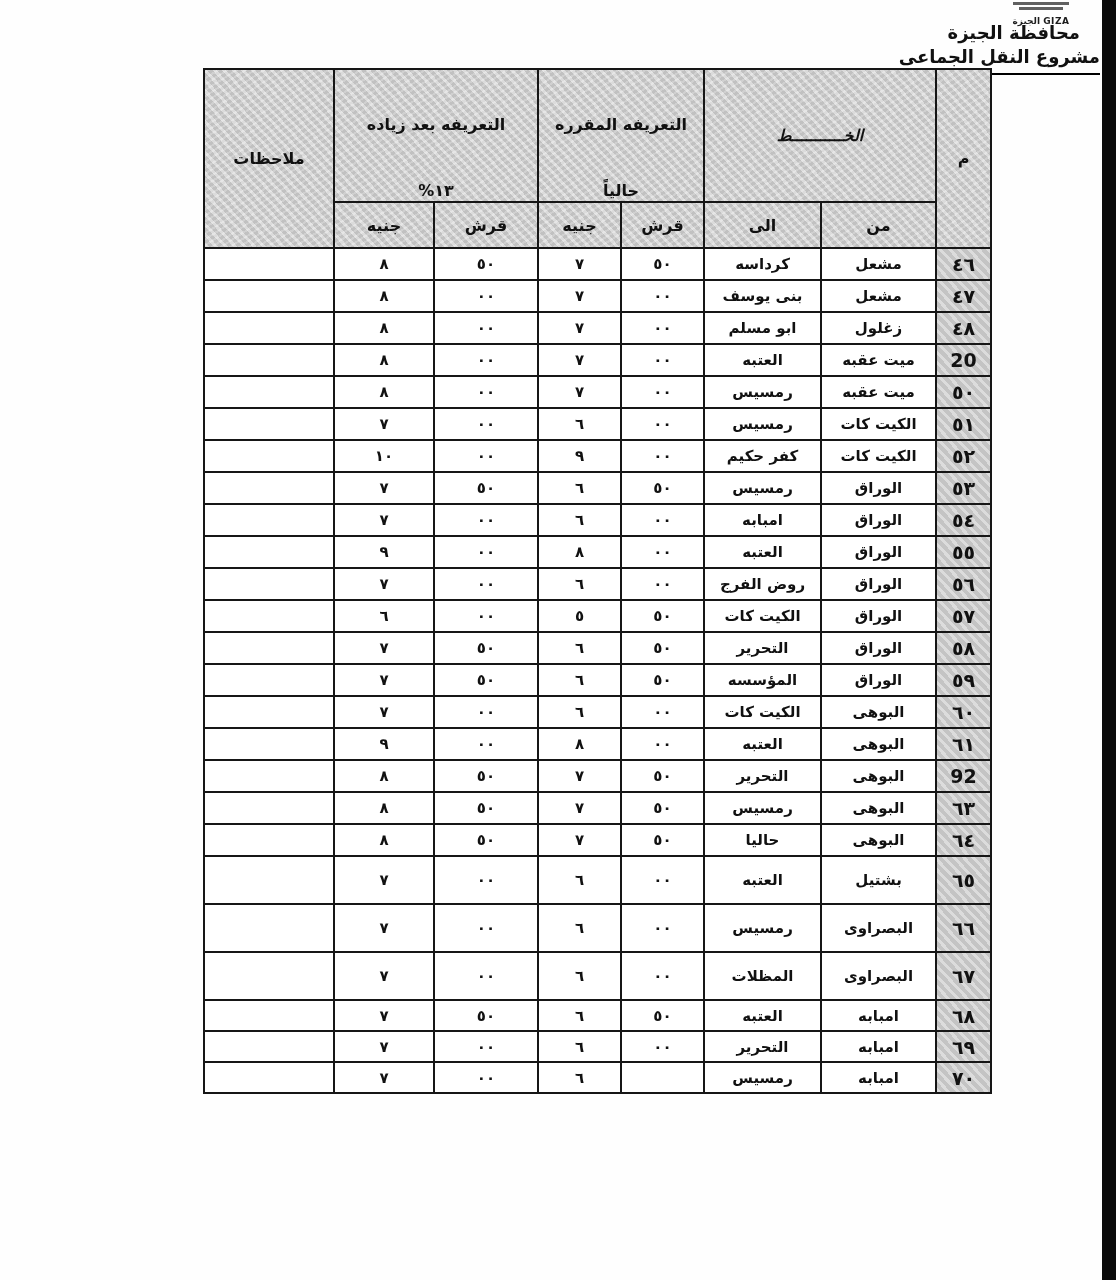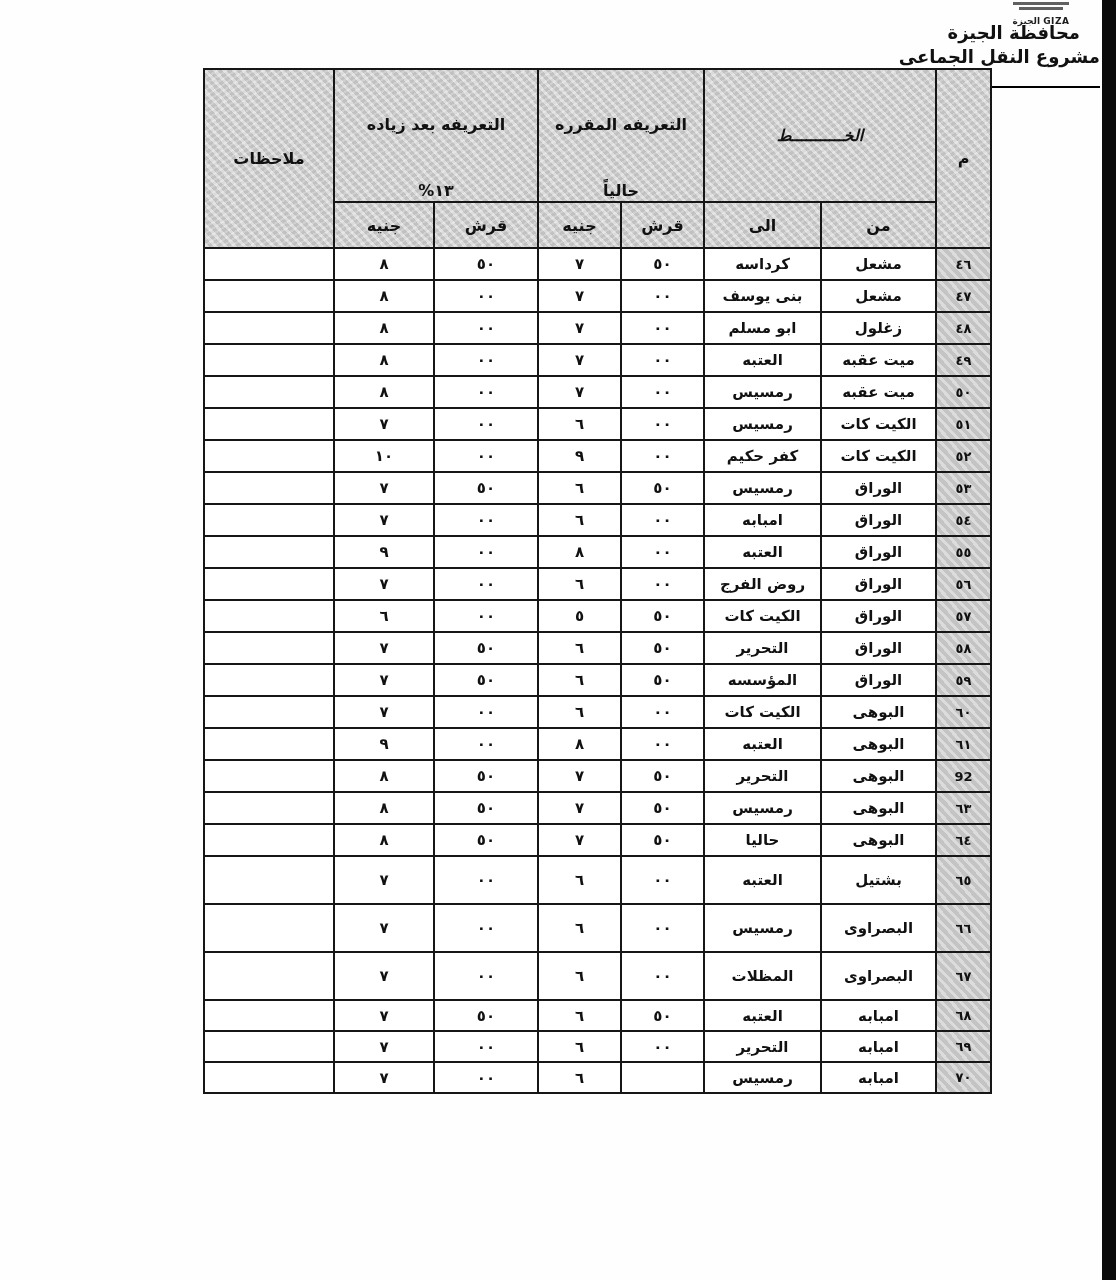--- a/index.html
+++ b/index.html
@@ -24,21 +24,21 @@
   .stamp-text { font-size:9px; font-weight:bold; color:#1c1c1c; letter-spacing:.5px; margin-top:6px; }
 
   
   .org-title {
     position:absolute; top:22px; right:36px;
     font-size:18px; font-weight:bold; direction:rtl;
   }
   .project-title {
     position:absolute; top:46px; right:16px;
     font-size:18px; font-weight:bold; direction:rtl;
-    border-bottom:2.5px solid #000; padding-bottom:19px;
+    border-bottom:2.5px solid #000; padding-bottom:6px;
   }
 
   
   table.fare {
     position:absolute; left:203px; top:68px;
     width:787px; border-collapse:collapse;
     direction:rtl; table-layout:fixed;
   }
   .fare th, .fare td {
     border:2px solid #161616;
@@ -55,21 +55,21 @@
 
   .gray {
     background-color:#d3d3d3;
     background-image:
       repeating-linear-gradient(47deg, rgba(255,255,255,.30) 0 3px, rgba(0,0,0,.05) 3px 7px),
       repeating-linear-gradient(-33deg, rgba(255,255,255,.18) 0 2px, rgba(0,0,0,.04) 2px 5px);
   }
   td.c-no {
     background-color:#cfcfcf;
     background-image:repeating-linear-gradient(47deg, rgba(255,255,255,.28) 0 3px, rgba(0,0,0,.05) 3px 7px);
-    font-size:13px;
+    font-size:19px;
     text-align:center;
   }
   .two-line span { display:block; line-height:1.35;margin-top:44px; }
   .khat { letter-spacing:1px;font-style:italic; }
 </style>
 </head>
 <body>
 
 <div class="page">
 
@@ -143,21 +143,21 @@
       <td class="c-no">٤٨</td>
       <td>زغلول</td>
       <td>ابو مسلم</td>
       <td>٠٠</td>
       <td>٧</td>
       <td>٠٠</td>
       <td>٨</td>
       <td></td>
     </tr>
         <tr>
-      <td class="c-no">٤٩</td>
+      <td class="c-no">20</td>
       <td>ميت عقبه</td>
       <td>العتبه</td>
       <td>٠٠</td>
       <td>٧</td>
       <td>٠٠</td>
       <td>٨</td>
       <td></td>
     </tr>
         <tr>
       <td class="c-no">٥٠</td>

